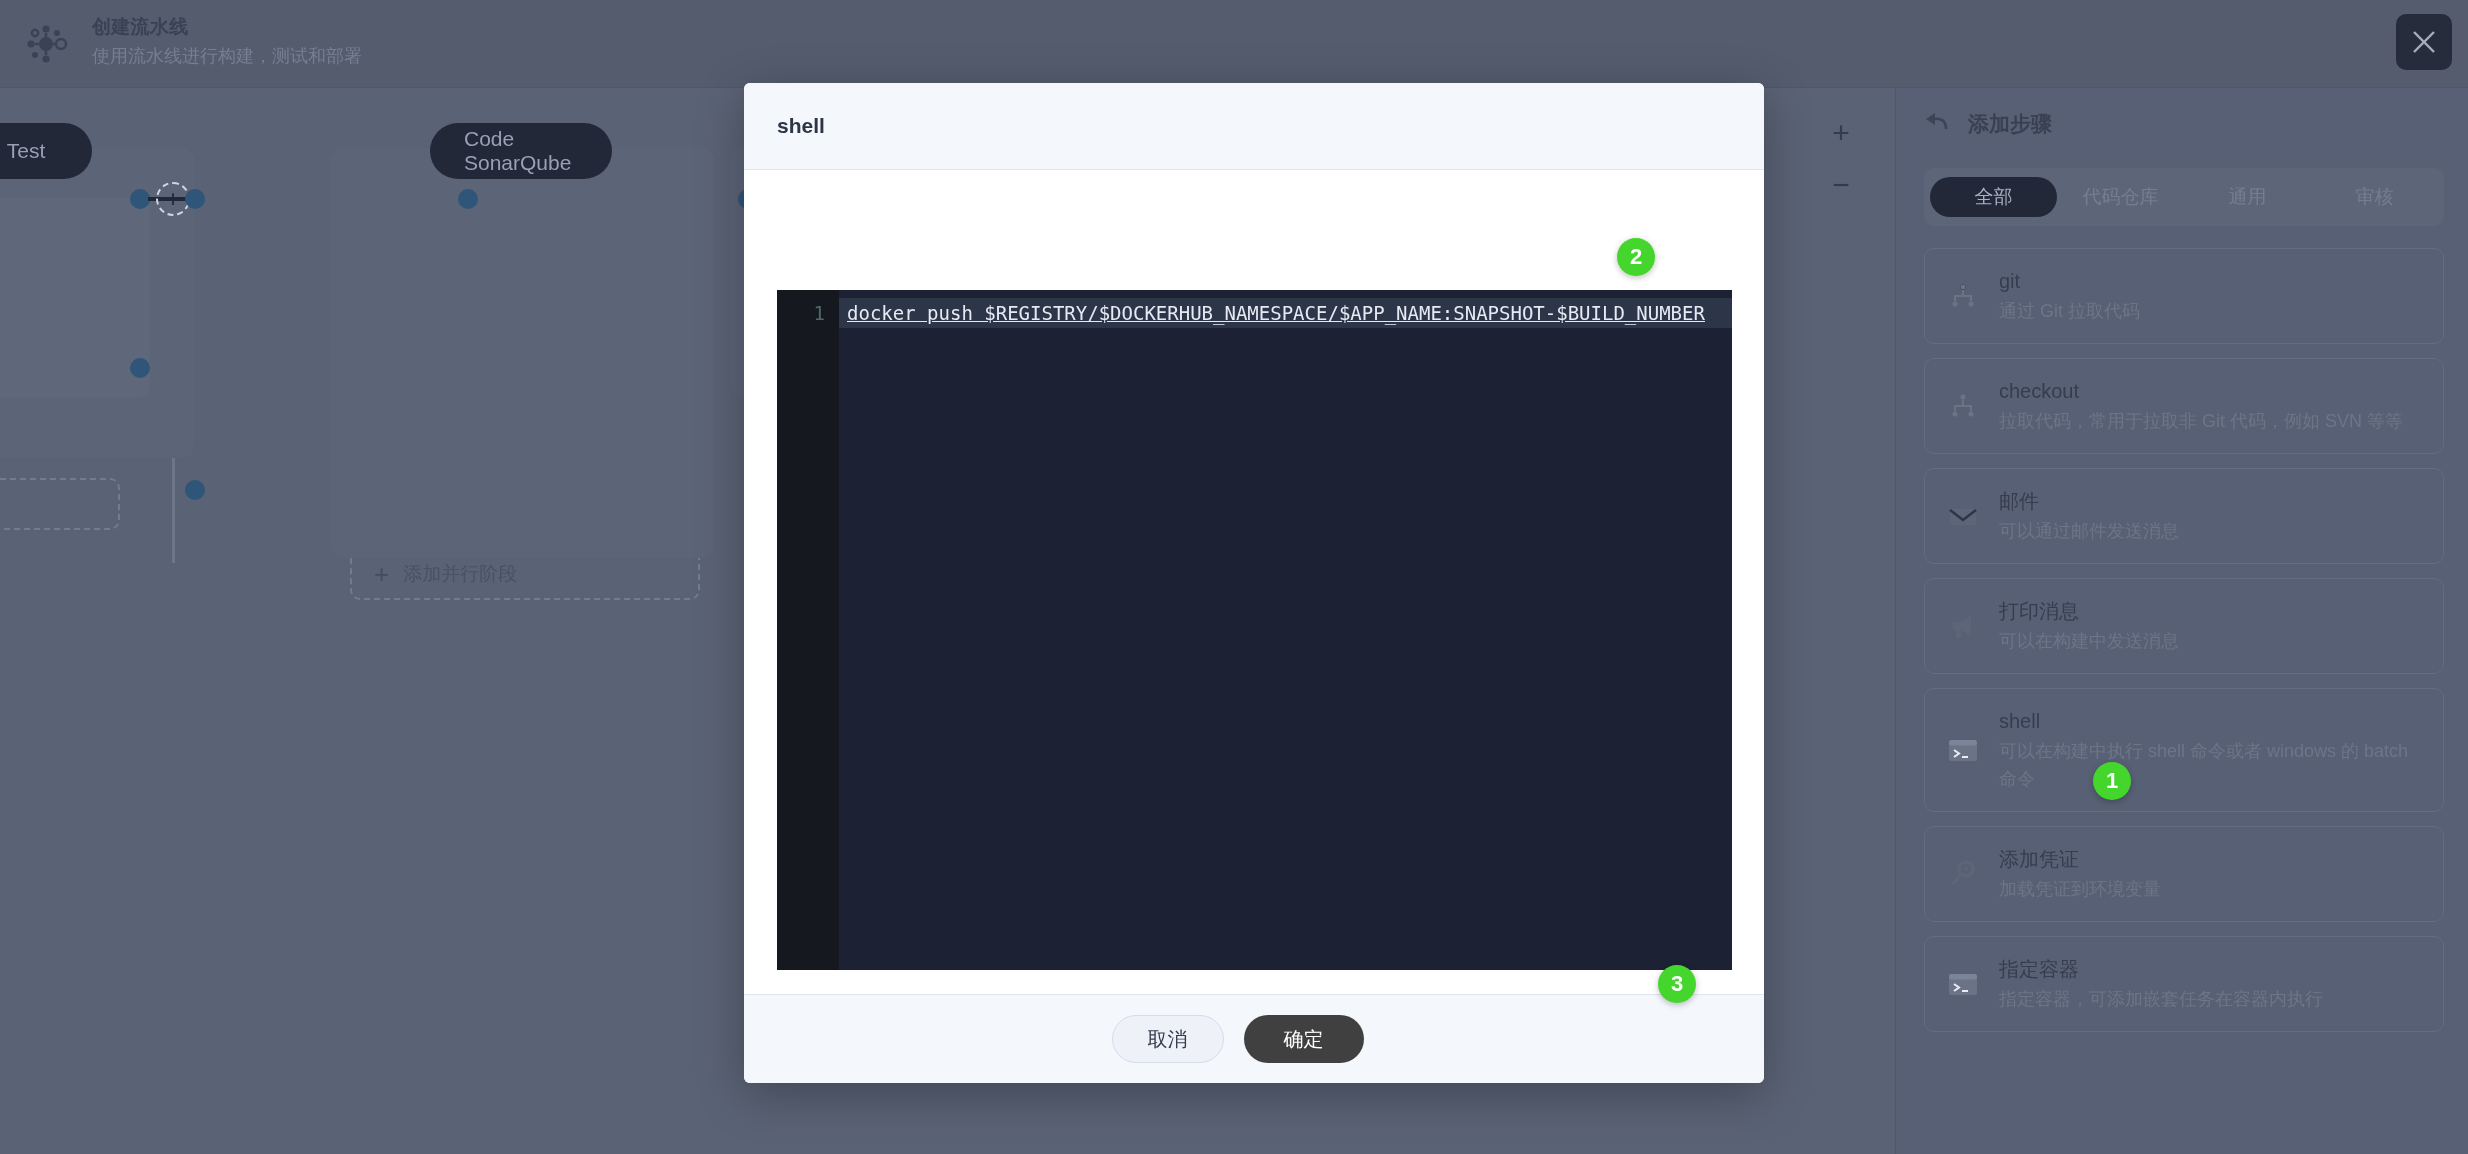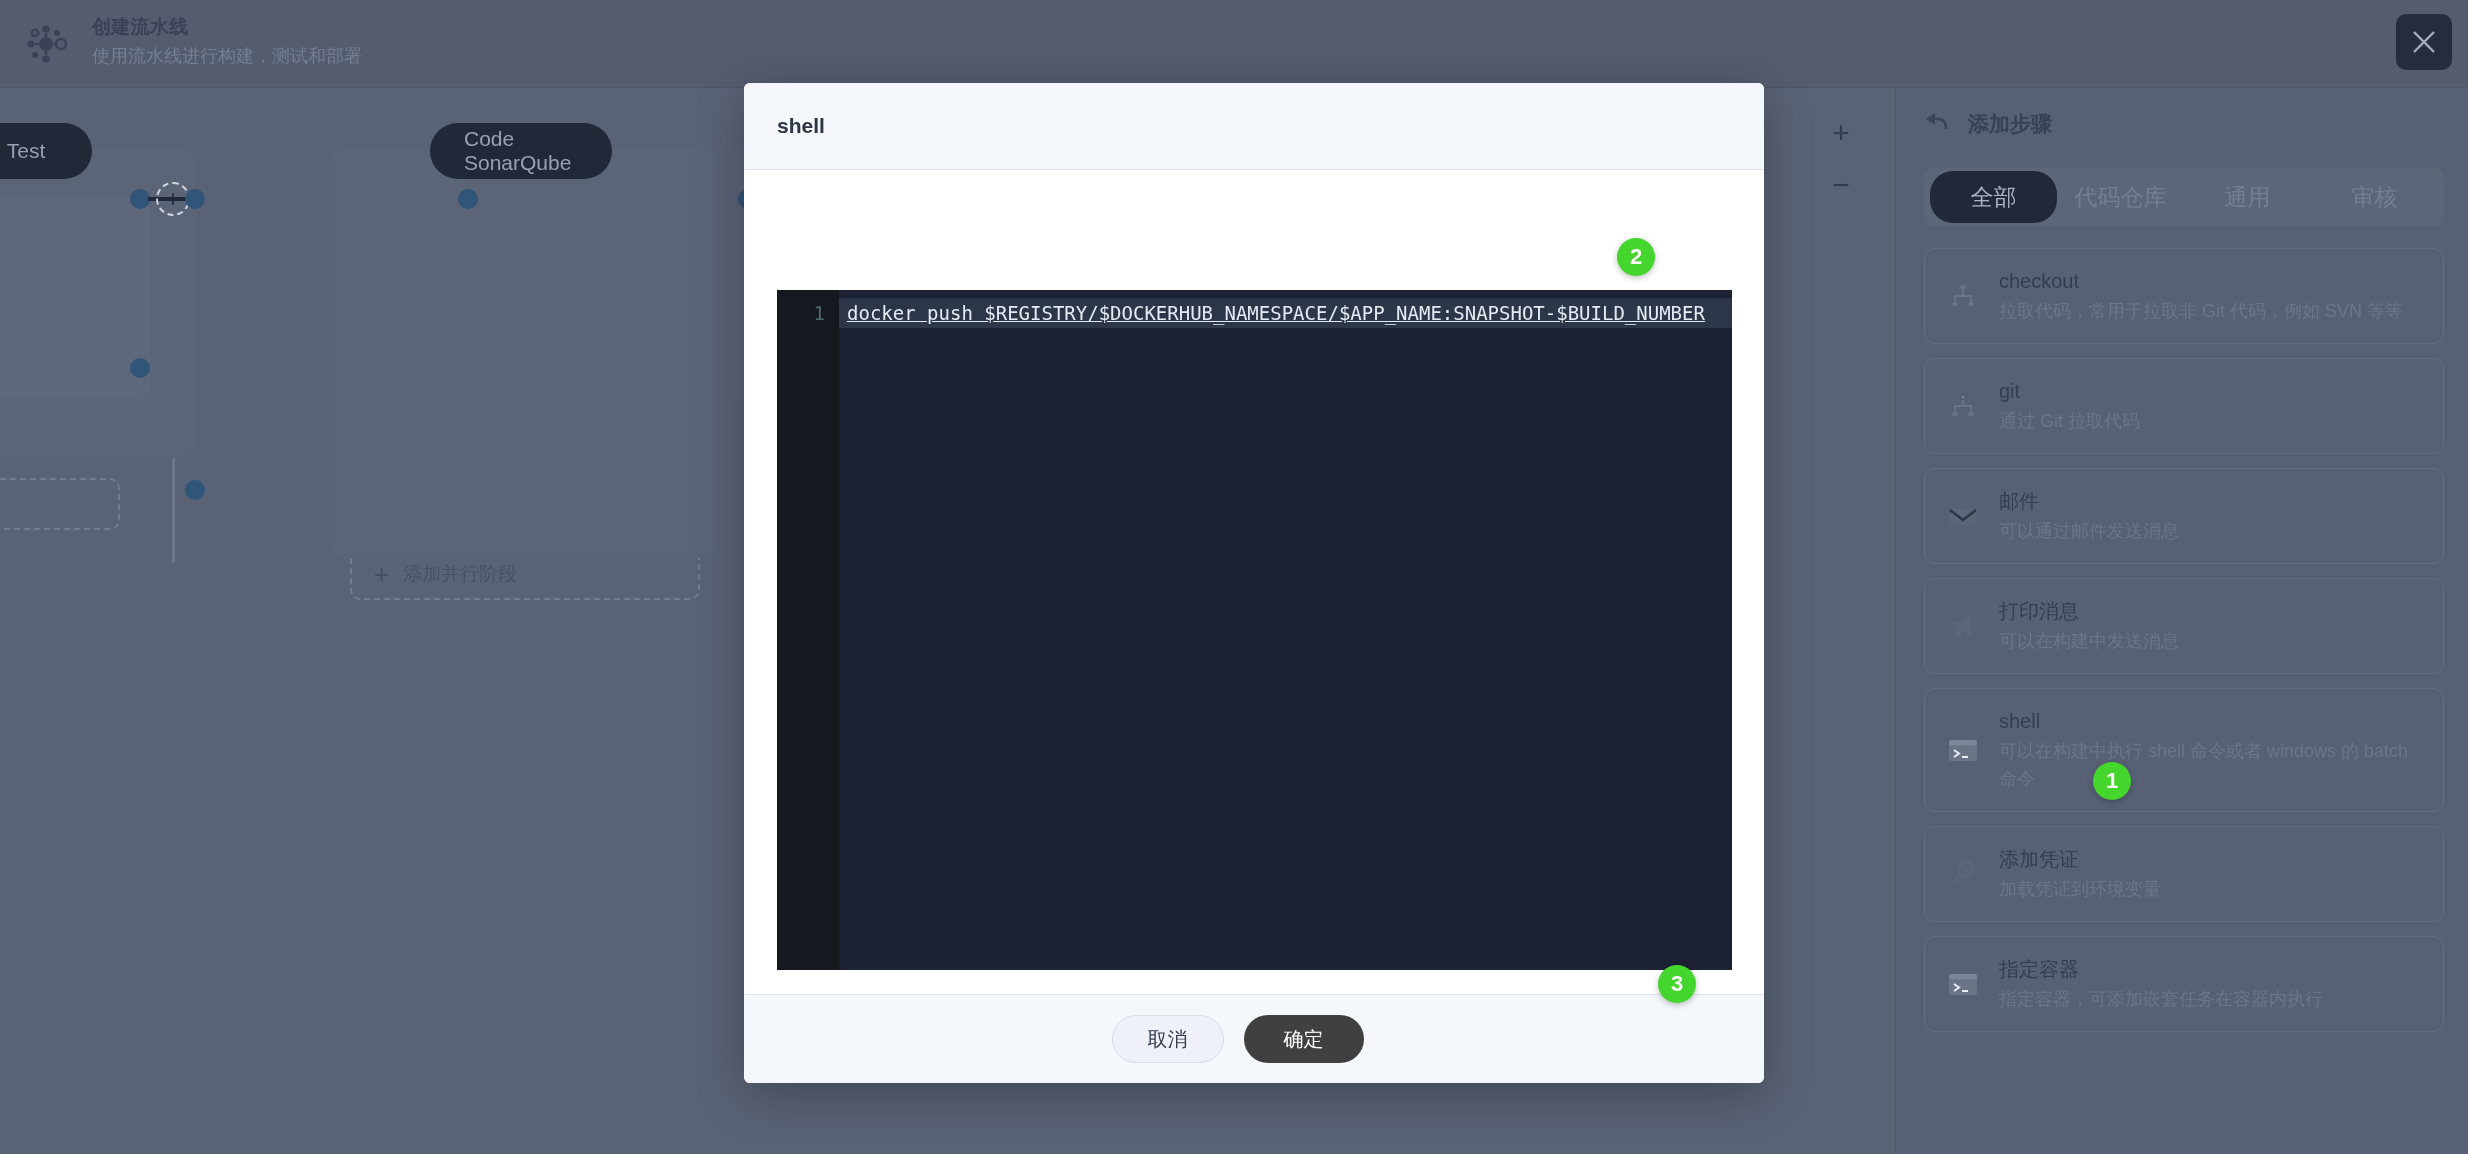--- a/index.html
+++ b/index.html
@@ -102,23 +102,23 @@
     overflow: hidden;
   }
   .rpanel-head { position: absolute; left: 28px; top: 22px; display: flex; align-items: center; gap: 18px; }
   .rpanel-title { font-size: 21px; font-weight: bold; color: #394053; }
   .tabs {
     position: absolute; left: 28px; top: 80px; width: 520px; height: 58px;
     background: #5d6578; border-radius: 10px; display: flex; align-items: center;
     padding: 6px; box-sizing: border-box;
   }
   .tab {
-    flex: 1; height: 52px; border-radius: 23px;
+    flex: 1; height: 40px; border-radius: 23px;
     display: flex; align-items: center; justify-content: center;
-    font-size: 23px; color: #767e91;
+    font-size: 19px; color: #767e91;
   }
   .tab.active { background: #222838; color: #aab1c1; }
 
   .steplist { position: absolute; left: 28px; top: 160px; width: 520px; }
   .stepcard {
     position: relative; box-sizing: border-box;
     border: 1px solid #646c7f; border-radius: 10px;
     margin-bottom: 14px; padding: 18px 20px 18px 74px; min-height: 74px;
     display: flex; flex-direction: column; justify-content: center;
   }
@@ -344,42 +344,42 @@
       <div class="tab">代码仓库</div>
       <div class="tab">通用</div>
       <div class="tab">审核</div>
     </div>
 
     <div class="steplist">
 
       <div class="stepcard">
         <span class="card-ico">
           <svg width="32" height="32" viewBox="0 0 32 32">
-            <circle cx="16" cy="7" r="2.6" fill="#6b7386"></circle>
-            <circle cx="8" cy="24" r="2.6" fill="#6b7386"></circle>
-            <circle cx="24" cy="24" r="2.6" fill="#6b7386"></circle>
-            <path d="M16 10 L16 16 M8 21 L8 16 L24 16 L24 21" stroke="#6b7386" stroke-width="2" fill="none"></path>
-          </svg>
-        </span>
-        <span class="card-title">checkout</span>
-        <span class="card-desc">拉取代码，常用于拉取非 Git 代码，例如 SVN 等等</span>
-      </div>
-
-      <div class="stepcard">
-        <span class="card-ico">
-          <svg width="32" height="32" viewBox="0 0 32 32">
             <circle cx="16" cy="7" r="2.6" fill="#6b located"></circle>
             <circle cx="16" cy="7" r="2.6" fill="#6b7386"></circle>
             <circle cx="8" cy="24" r="2.6" fill="#6b7386"></circle>
             <circle cx="24" cy="24" r="2.6" fill="#6b7386"></circle>
             <path d="M16 10 L16 16 M8 21 L8 16 L24 16 L24 21" stroke="#6b7386" stroke-width="2" fill="none"></path>
           </svg>
         </span>
         <span class="card-title">git</span>
         <span class="card-desc">通过 Git 拉取代码</span>
+      </div>
+
+      <div class="stepcard">
+        <span class="card-ico">
+          <svg width="32" height="32" viewBox="0 0 32 32">
+            <circle cx="16" cy="7" r="2.6" fill="#6b7386"></circle>
+            <circle cx="8" cy="24" r="2.6" fill="#6b7386"></circle>
+            <circle cx="24" cy="24" r="2.6" fill="#6b7386"></circle>
+            <path d="M16 10 L16 16 M8 21 L8 16 L24 16 L24 21" stroke="#6b7386" stroke-width="2" fill="none"></path>
+          </svg>
+        </span>
+        <span class="card-title">checkout</span>
+        <span class="card-desc">拉取代码，常用于拉取非 Git 代码，例如 SVN 等等</span>
       </div>
 
       <div class="stepcard">
         <span class="card-ico">
           <svg width="32" height="32" viewBox="0 0 32 32">
             <rect x="3" y="9" width="26" height="16" rx="1.5" fill="#5d6578"></rect>
             <path d="M3 10 L16 20 L29 10" stroke="#2e3547" stroke-width="2.4" fill="none"></path>
           </svg>
         </span>
         <span class="card-title">邮件</span>

